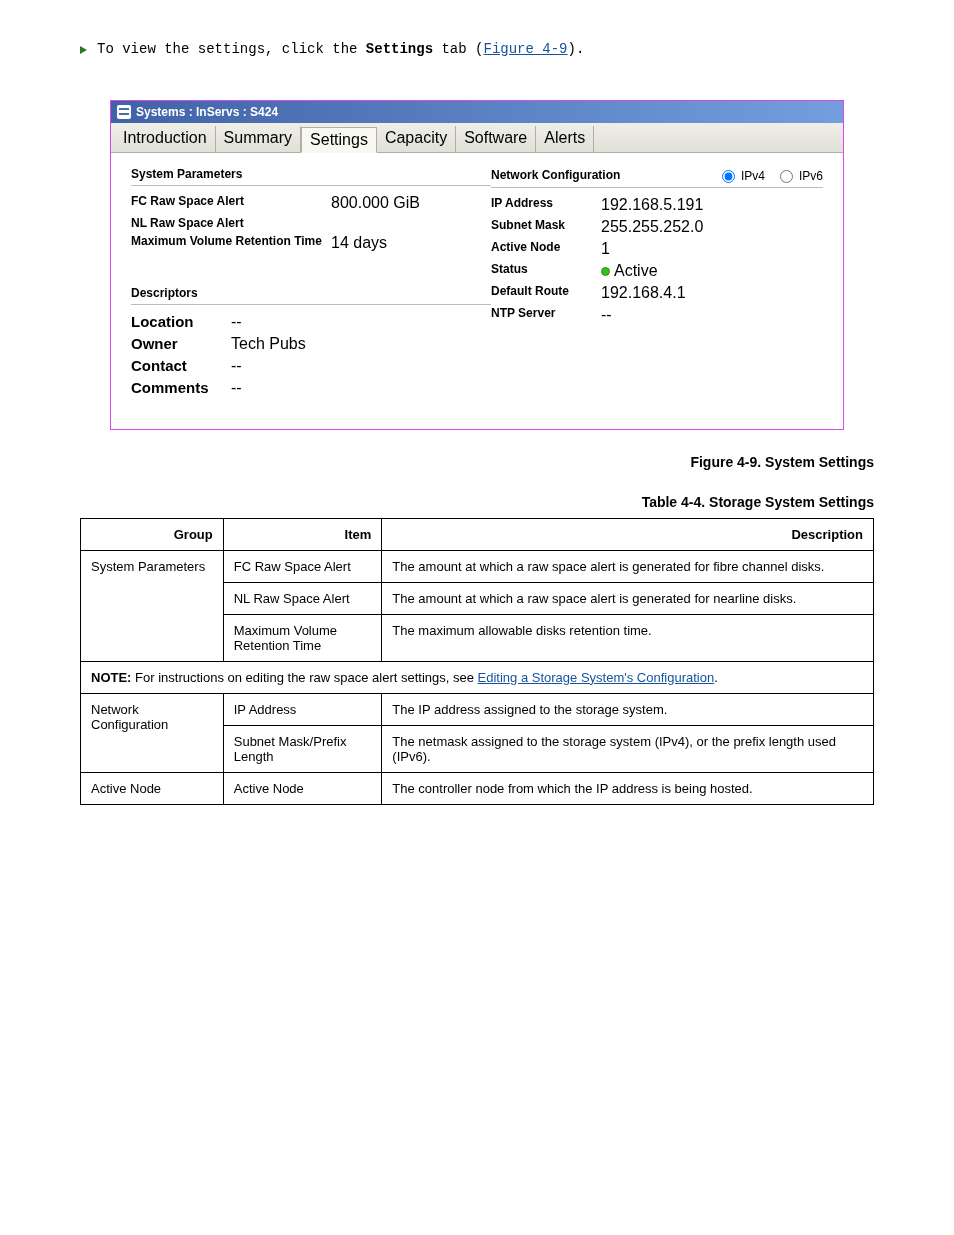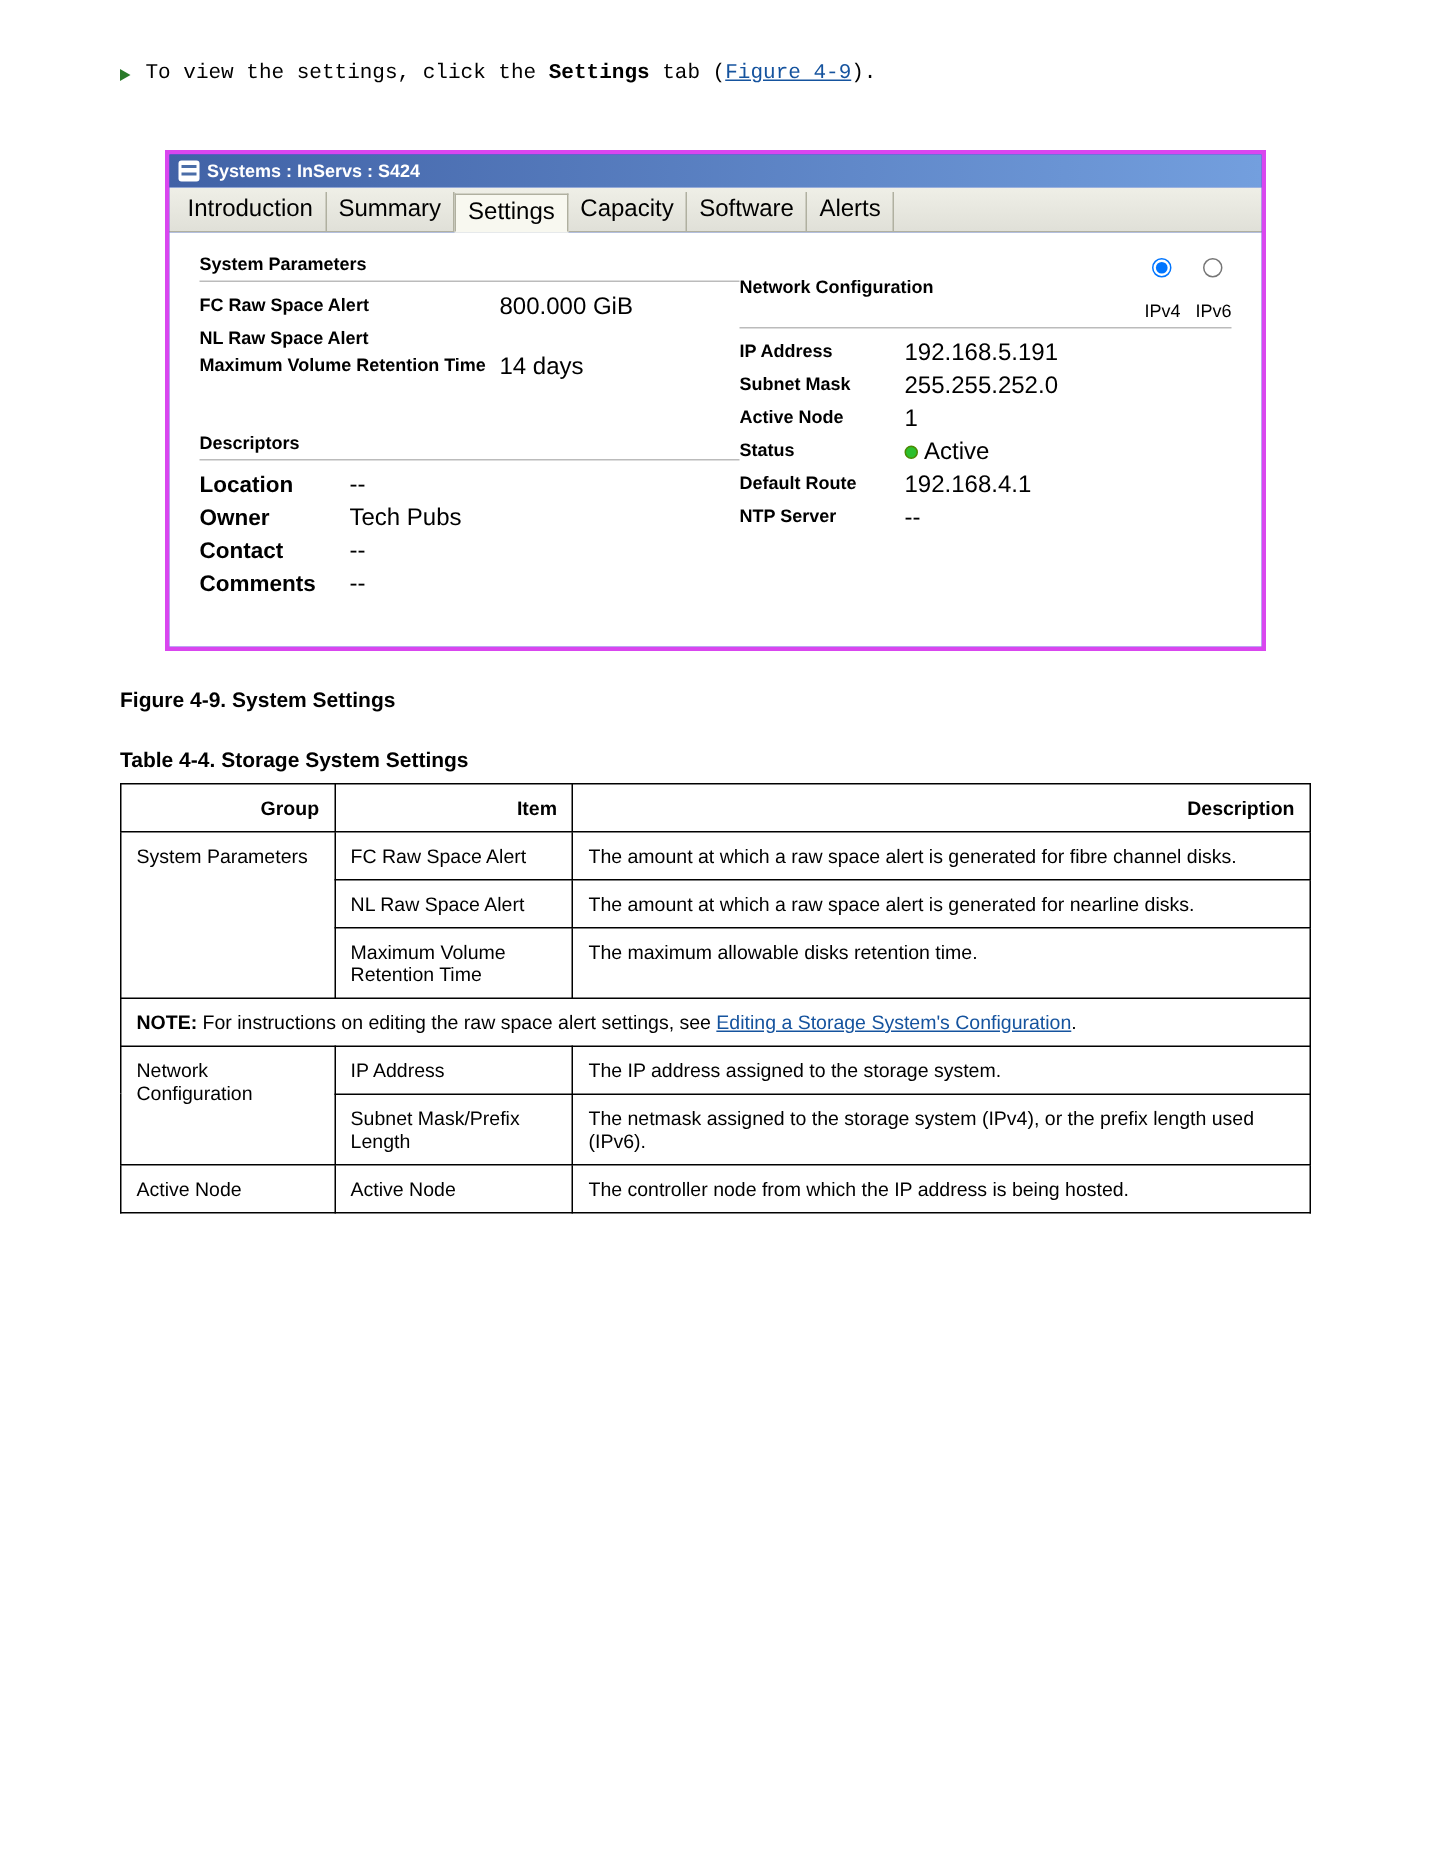--- a/index.html
+++ b/index.html
@@ -34,22 +34,22 @@
       font-size: 14px;
       line-height: 1.4;
     }
     .link {
       color: #15539e;
       text-decoration: underline;
       cursor: pointer;
     }
     .app-window {
       margin: 40px 30px 20px 30px;
-      border: 3px solid #d946ef;
-      background: #1d4ed8;
+      border: 1px solid #d946ef;
+      background: #fde047;
     }
     .titlebar {
       background: linear-gradient(to right, #4162a6, #739fde);
       color: #fff;
       padding: 4px 6px;
       font-weight: bold;
       display: flex;
       align-items: center;
     }
     .titlebar-icon {
@@ -121,21 +121,21 @@
     .section-header-row .sh-title {
       font-weight: bold;
       font-size: 12px;
       flex: 1;
     }
     .radios {
       display: flex;
       gap: 10px;
       font-size: 12px;
     }
-    .radios label { display: flex; align-items: flex-start; gap: 15px; cursor: pointer; flex-direction: column; }
+    .radios label { display: flex; align-items: flex-end; gap: 3px; cursor: pointer; }
     .kv-row {
       display: flex;
       padding: 2px 0;
     }
     .kv-label {
       font-weight: bold;
       width: 200px;
       font-size: 12px;
     }
     .kv-value {
@@ -149,21 +149,21 @@
       height: 9px;
       background: #2dbf2d;
       border: 1px solid #4a8a00;
       border-radius: 50%;
       margin-right: 4px;
       vertical-align: middle;
     }
     .right-kv .kv-label { width: 110px; }
     .table-caption {
       font-weight: bold;
-      text-align: left;
+      text-align: right;
       margin: 24px 0 8px 0;
       font-size: 14px;
     }
     table.detail-table {
       border-collapse: collapse;
       width: 100%;
       margin: 0 auto;
       font-size: 13px;
     }
     table.detail-table th,

